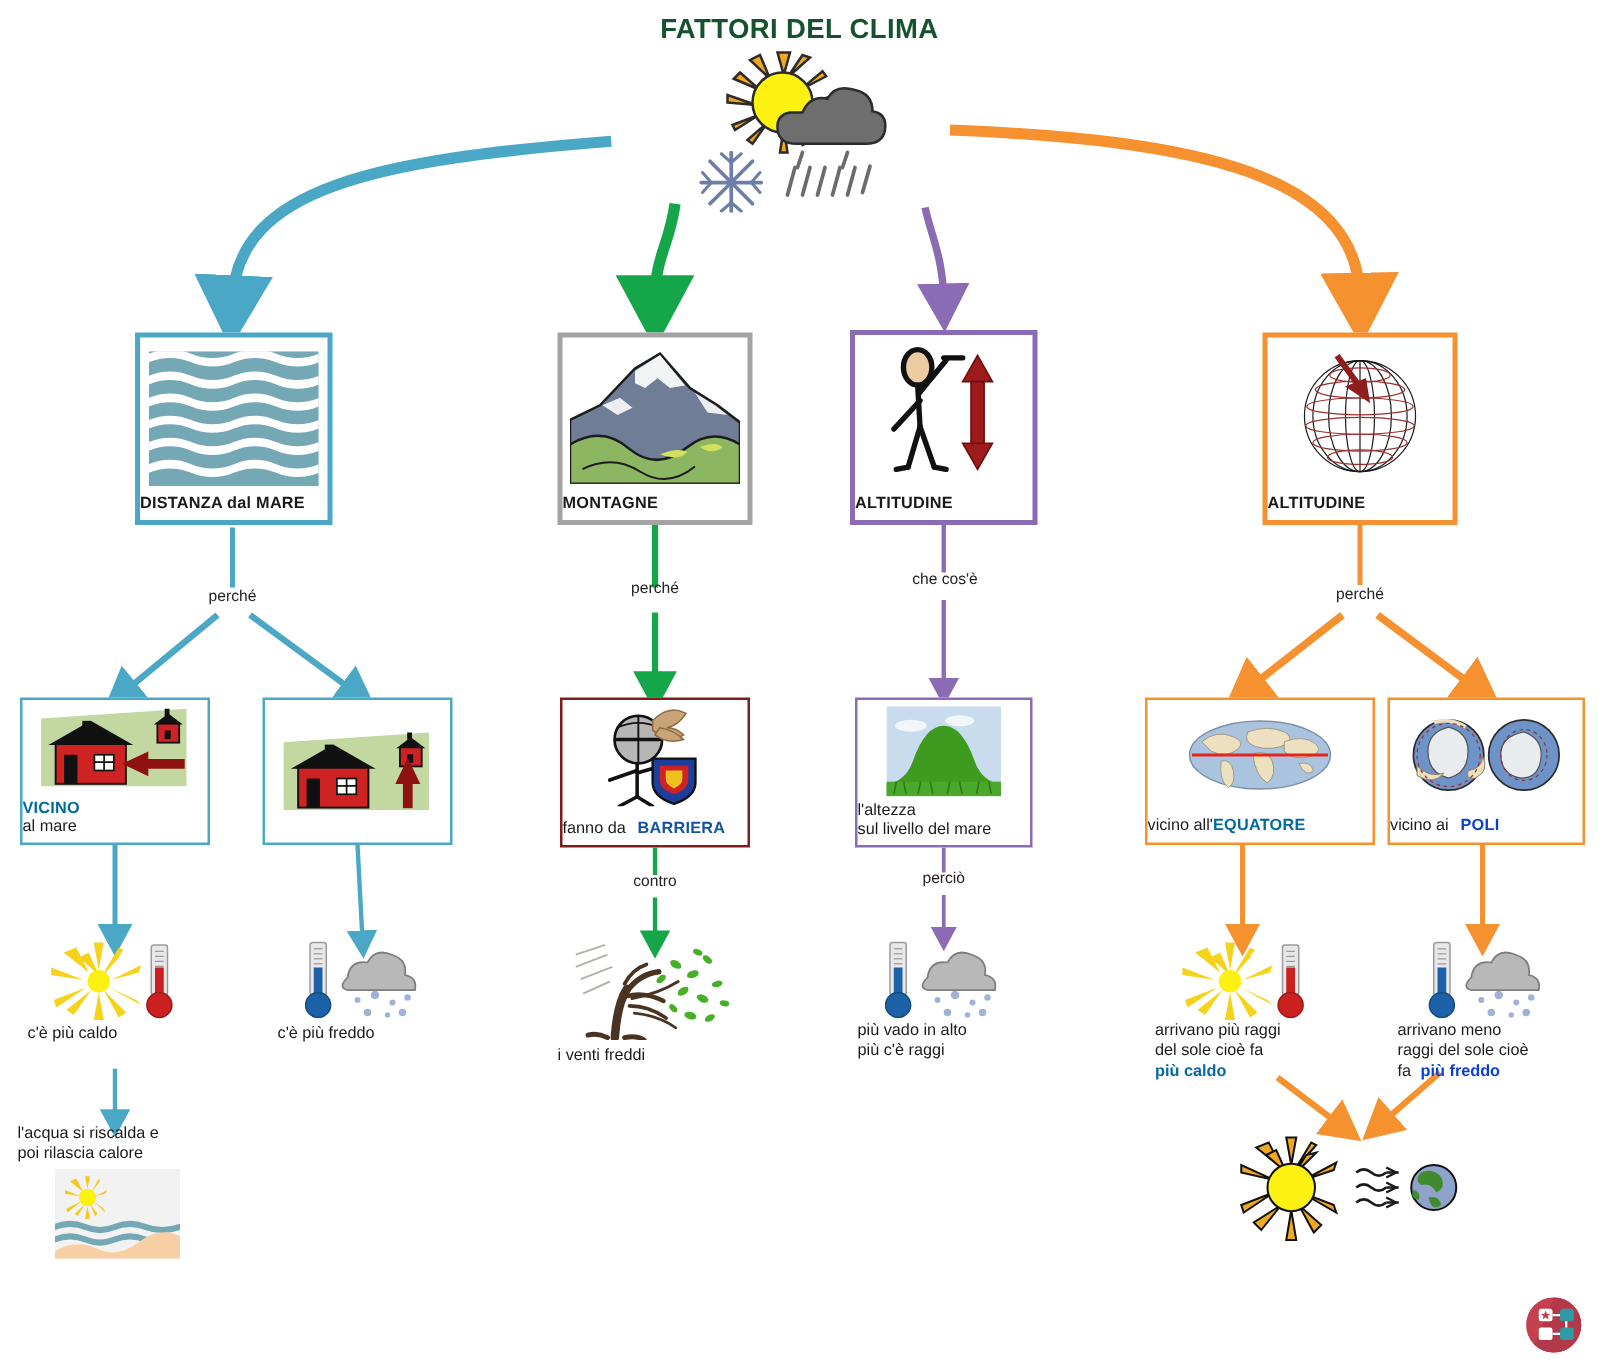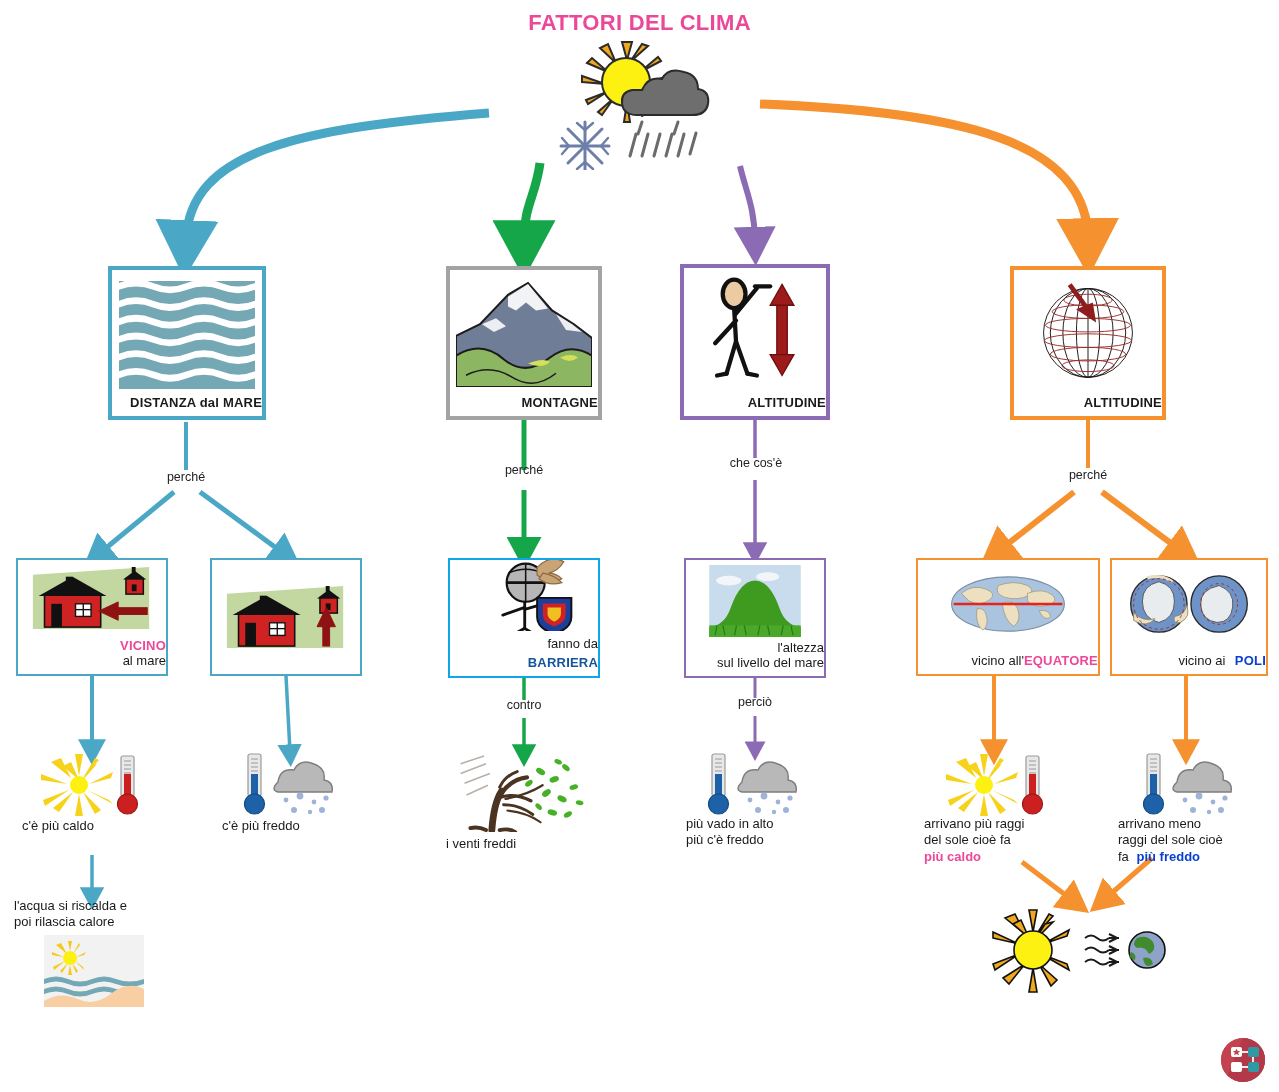--- a/index.html
+++ b/index.html
@@ -3,47 +3,47 @@
 <meta charset="utf-8">
 <style>
   html,body{margin:0;padding:0;background:#ffffff;}
   body{width:1279px;height:1092px;position:relative;overflow:hidden;
        font-family:"Liberation Sans","DejaVu Sans",sans-serif;color:#1a1a1a;}
   .abs{position:absolute;}
   #svg-layer{position:absolute;left:0;top:0;width:1279px;height:1092px;pointer-events:none;}
 
   
   #title{left:0;top:10px;width:1279px;text-align:center;font-size:22px;font-weight:bold;
-         color:#ec4899;letter-spacing:.3px;}
+         color:#14532d;letter-spacing:.3px;}
 
   
-  .node{position:absolute;background:#fff;box-sizing:border-box;text-align:right;
+  .node{position:absolute;background:#fff;box-sizing:border-box;text-align:left;
         display:flex;flex-direction:column;align-items:center;justify-content:flex-end;}
   .node .art{flex:1 1 auto;display:flex;align-items:center;justify-content:center;width:100%;overflow:hidden;}
   .node .cap{width:100%;padding:3px 2px 5px;line-height:1.15;}
   .cap-main{font-size:13px;font-weight:bold;letter-spacing:.2px;}
   .cap-sub{font-size:13px;}
   .b-blue{border:4px solid #4aa8c6;}
   .b-blue-thin{border:2px solid #4aa8c6;}
   .b-green{border:4px solid #a3a3a3;}
-  .b-green-thin{border:2px solid #0ea5e9;padding-left:29px;}
+  .b-green-thin{border:2px solid #7f1d1d;}
   .b-purple{border:4px solid #8b6bb3;}
   .b-purple-thin{border:2px solid #8b6bb3;}
   .b-orange{border:4px solid #f5912f;}
   .b-orange-thin{border:2px solid #f5912f;}
 
   
   .leaf{position:absolute;text-align:left;font-size:13px;line-height:1.25;}
   .leaf .art{display:flex;align-items:flex-end;justify-content:center;}
 
   
   .clabel{position:absolute;font-size:12.5px;color:#222;text-align:center;white-space:nowrap;}
 
   
-  .w-orange{color:#ec4899;font-weight:bold;}
+  .w-orange{color:#0369a1;font-weight:bold;}
   .w-blue{color:#1c5fd6;font-weight:bold;}
   .w-blue2{color:#0a3fd4;font-weight:bold;}
   .w-darkblue{color:#14559e;font-weight:bold;}
 
   
   #footer{right:14px;bottom:10px;display:flex;align-items:center;gap:10px;}
   #footer .txtcol{display:flex;flex-direction:column;align-items:flex-end;line-height:1.1;}
   #footer .url{font-size:11px;color:#8a8a8a;letter-spacing:.2px;}
   #footer .made{font-size:19px;font-weight:bold;color:#1f1f1f;letter-spacing:-.2px;}
   #footer .logo{width:44px;height:44px;border-radius:50%;background:#c4414f;position:relative;}
@@ -567,21 +567,21 @@
           <circle cx="64" cy="44" r="3.4"></circle>
           <circle cx="78" cy="50" r="2.4"></circle>
         <circle cx="58" cy="58" r="3"></circle>
           <circle cx="74" cy="60" r="2.2"></circle>
           <circle cx="90" cy="46" r="2.6"></circle>
         <circle cx="86" cy="58" r="3"></circle>
       </g>
     </svg>
   </div>
   <div>più vado in alto</div>
-  <div>più c'è freddo</div>
+  <div>più c'è raggi</div>
 </div>
 
 <div class="leaf" style="left:924px;top:752px;width:146px;">
   <div class="art" style="height:64px;">
     <svg viewBox="0 0 110 64" width="110" height="64">
       <g fill="#f7d21a">
         <path d="M38,2 L42,24 L46,2z"></path>
           <path d="M14,10 L34,26 L24,6z"></path>
           <path d="M62,8 L46,26 L58,6z"></path>
         <path d="M4,28 L30,32 L4,22z"></path>

